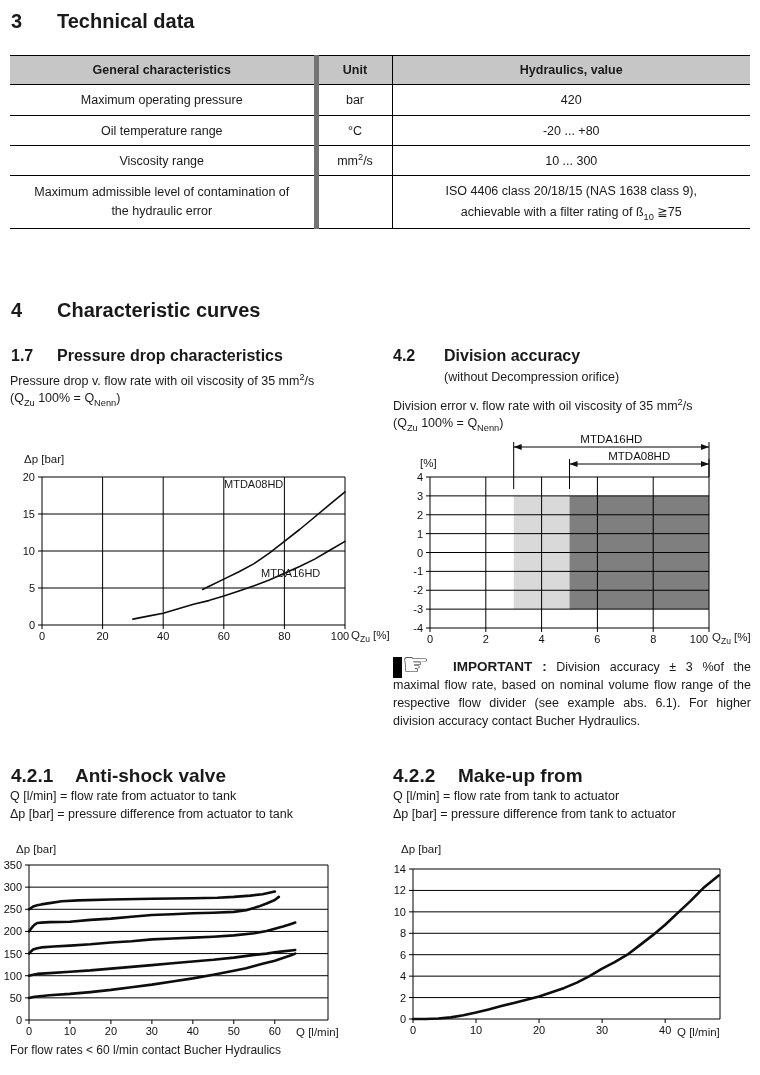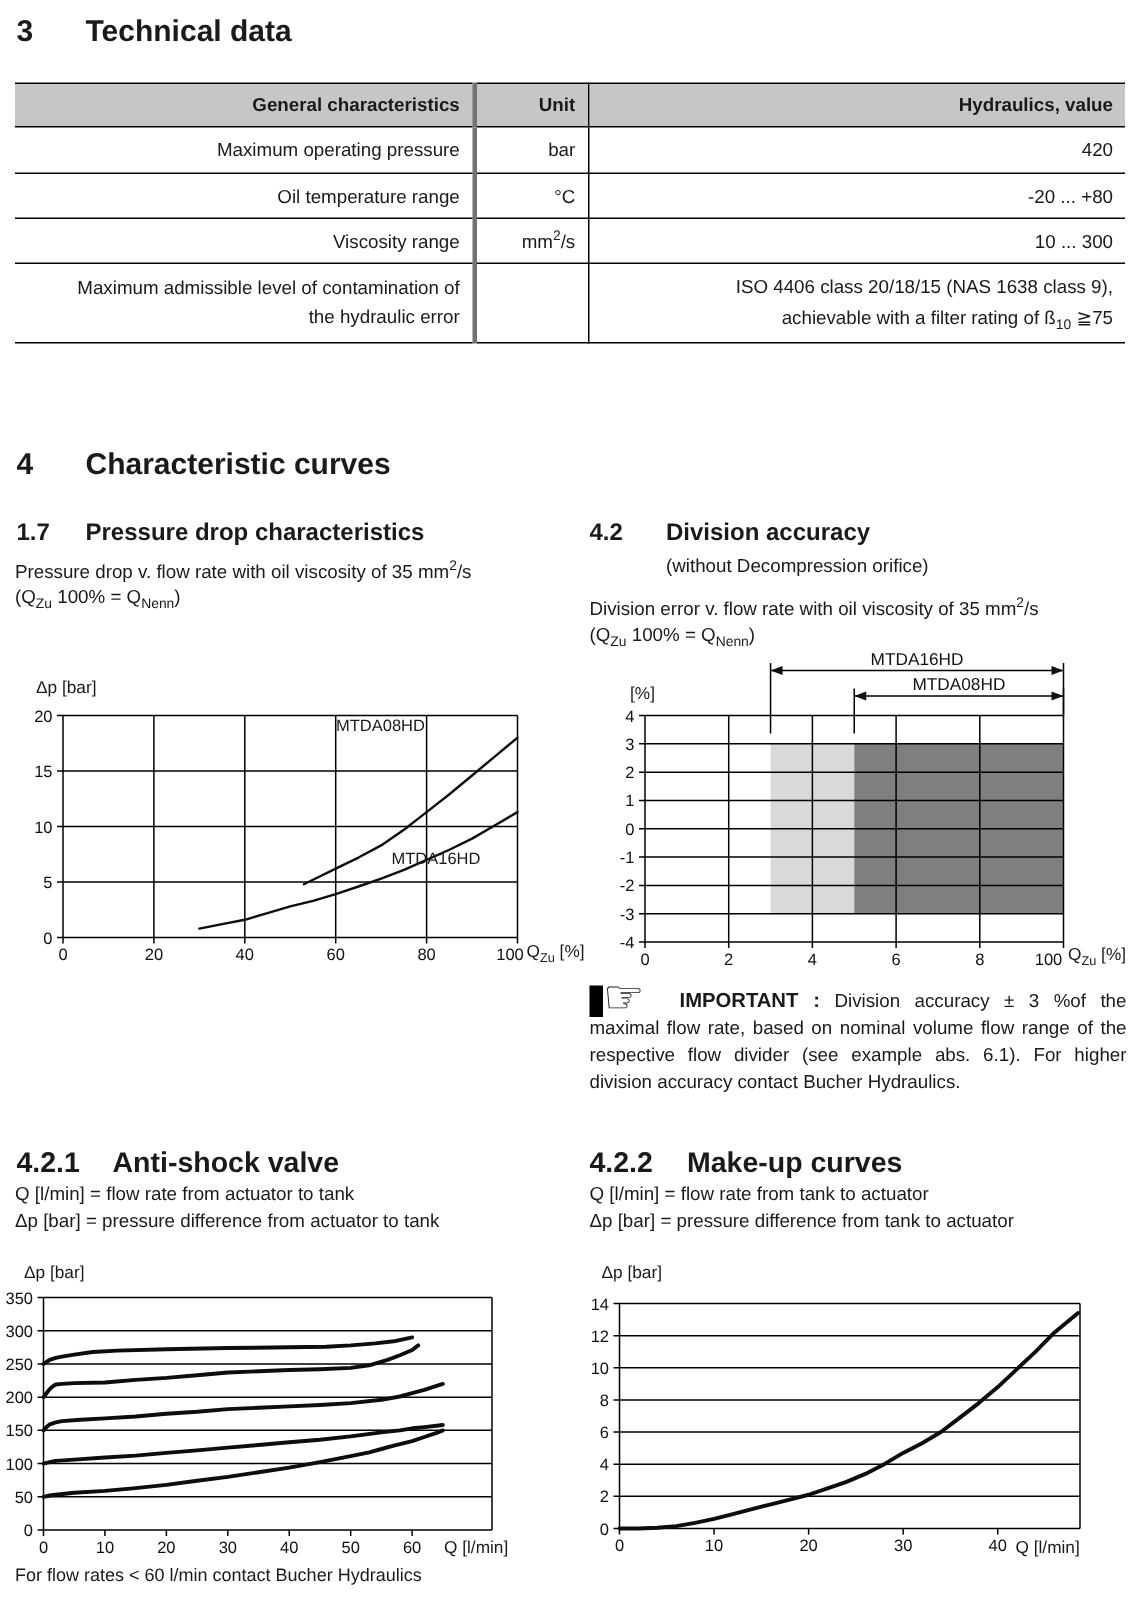--- a/index.html
+++ b/index.html
@@ -8,23 +8,23 @@
   .h{position:absolute;font-weight:bold;white-space:nowrap}
   .h .n{display:inline-block}
   .h20{font-size:20px}
   .h16{font-size:16px}
   .h13{font-size:19px}
   .p12{position:absolute;font-size:12.5px;white-space:nowrap}
   sub,sup{font-size:74%;line-height:0}
   table.t{position:absolute;left:10px;top:55px;width:740px;border-collapse:collapse;
           font-size:12.5px;table-layout:fixed}
   .t th,.t td{border-top:1px solid #000;border-bottom:1px solid #000;
-              padding:2px 8px;vertical-align:middle;text-align:right;font-weight:normal;overflow:hidden}
+              padding:2px 8px;vertical-align:middle;text-align:center;font-weight:normal;overflow:hidden}
   .t th{background:#c6c6c6;font-weight:bold}
-  .t .u{border-left:3px solid #737373;border-right:1px solid #000;text-align:right}
+  .t .u{border-left:5px solid #737373;border-right:1px solid #000;text-align:center}
   svg{position:absolute;overflow:visible}
   svg text{fill:#111;font-family:"Liberation Sans","DejaVu Sans",sans-serif}
   .axlab{position:absolute;font-size:11.5px;white-space:nowrap}
   .curvelab{position:absolute;font-size:11px;white-space:nowrap}
   .important{position:absolute;left:393px;top:658px;width:358px;font-size:12.5px;
              text-align:justify;text-indent:60px;line-height:18px}
   .important b{font-size:13.5px}
   .hand{position:absolute;left:393px;top:648px;width:60px;height:34px;font-size:31px;line-height:34px}
   .cuff{display:inline-block;width:9px;height:21px;background:#000;margin-right:0;vertical-align:-3px}
   .foot{position:absolute;left:10px;top:1043px;font-size:12px;white-space:nowrap}
@@ -173,21 +173,21 @@
   <b>IMPORTANT :</b><span> Division accuracy ± 3 %of the maximal flow rate, based on nominal volume flow range of the respective flow divider (see example abs. 6.1). For higher division accuracy contact Bucher Hydraulics.</span>
 </div>
 
 <div class="h h13" style="left:11px;top:765px">
   <span class="n" style="width:64px">4.2.1</span><span>Anti-shock valve</span>
 </div>
 <div class="p12" style="left:10px;top:789px">Q [l/min] = flow rate from actuator to tank</div>
 <div class="p12" style="left:10px;top:807px">Δp [bar] = pressure difference from actuator to tank</div>
 
 <div class="h h13" style="left:393px;top:765px">
-  <span class="n" style="width:65px">4.2.2</span><span>Make-up curves</span>
+  <span class="n" style="width:65px">4.2.2</span><span>Make-up from</span>
 </div>
 <div class="p12" style="left:393px;top:789px">Q [l/min] = flow rate from tank to actuator</div>
 <div class="p12" style="left:393px;top:807px">Δp [bar] = pressure difference from tank to actuator</div>
 
 <div class="axlab" style="left:16px;top:843px">Δp [bar]</div>
 <svg style="left:10px;top:843px" width="350" height="196">
     <line x1="15" y1="177" x2="318" y2="177" stroke="#000" stroke-width="1"></line>
     <line x1="15" y1="154.85714285714286" x2="318" y2="154.85714285714286" stroke="#000" stroke-width="1"></line>
     <line x1="15" y1="132.71428571428572" x2="318" y2="132.71428571428572" stroke="#000" stroke-width="1"></line>
     <line x1="15" y1="110.57142857142857" x2="318" y2="110.57142857142857" stroke="#000" stroke-width="1"></line>

